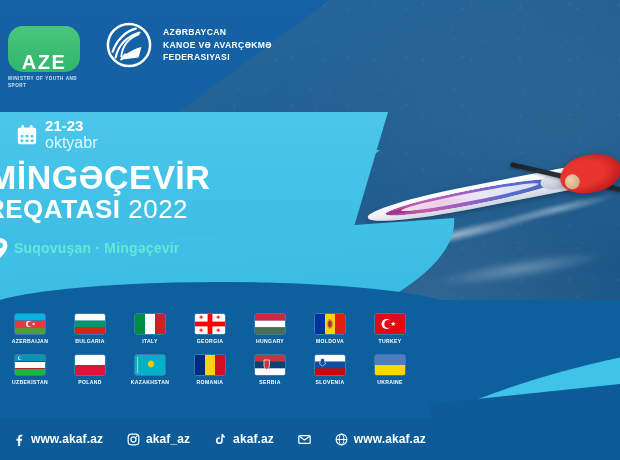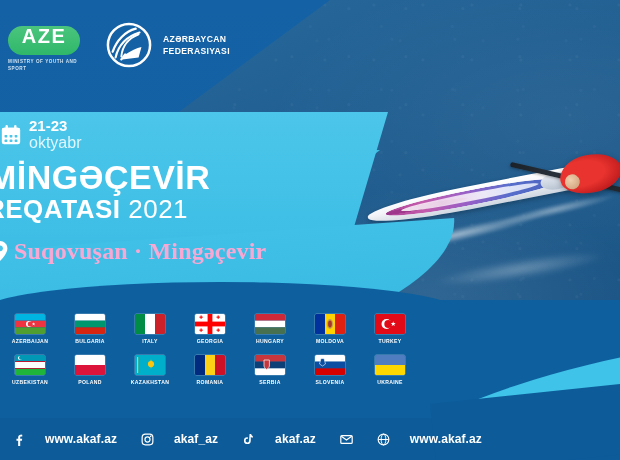--- a/index.html
+++ b/index.html
@@ -141,84 +141,84 @@
   .blue-footer-tail{
     position:absolute;left:430px;top:404px;width:260px;height:70px;
     background:#0d5b99;transform:rotate(-6deg);transform-origin:left top;
   }
 
   
   .header{position:absolute;left:0;top:0;width:620px;height:96px;z-index:6;}
 
   .aze-logo{position:absolute;left:8px;top:26px;width:78px;}
   .aze-pill{
-    width:72px;height:29px;border-radius:15px;
+    width:72px;height:46px;border-radius:15px;
     background:linear-gradient(180deg,#4bc57d,#2fb76a);
-    display:flex;align-items:flex-start;justify-content:center;
+    display:flex;align-items:flex-end;justify-content:center;
   }
   .aze-pill span{
     color:#fff;font-size:20px;font-weight:700;letter-spacing:1.5px;line-height:1;
   }
   .aze-sub{
     margin-top:4px;color:#cfe3f2;font-size:4.6px;font-weight:700;
     letter-spacing:.55px;line-height:1.5;text-transform:uppercase;
   }
 
   .fed-logo{position:absolute;left:106px;top:22px;display:flex;align-items:center;gap:11px;}
   .fed-mark{width:46px;height:46px;flex:0 0 46px;}
   .fed-text{
     color:#ffffff;font-size:8.6px;font-weight:700;line-height:1.45;
     letter-spacing:.35px;text-transform:uppercase;
   }
 
   
   .infoblock{position:absolute;left:0;top:118px;z-index:6;width:400px;}
-  .date-row{display:flex;align-items:center;gap:7px;padding-left:0;}
+  .date-row{display:flex;align-items:center;gap:7px;padding-left:16px;}
   .cal-icon{width:22px;height:22px;flex:0 0 22px;}
   .date-main{color:#ffffff;font-size:15px;font-weight:700;line-height:1.05;}
   .date-sub{color:#eafaff;font-size:16px;font-weight:400;line-height:1.1;opacity:.93;}
 
   .title-main{
     margin-top:9px;margin-left:-12px;
     color:#ffffff;font-size:34px;font-weight:700;letter-spacing:.5px;line-height:1;
     white-space:nowrap;
   }
   .title-sub{
     margin-top:2px;margin-left:-14px;
     color:#ffffff;font-size:26px;font-weight:700;letter-spacing:.5px;line-height:1.05;
     white-space:nowrap;
   }
   .title-sub .yr{font-weight:400;}
   .loc-row{
     margin-top:14px;margin-left:-8px;display:flex;align-items:center;gap:6px;
     white-space:nowrap;
   }
   .pin-icon{width:16px;height:20px;flex:0 0 16px;}
-  .loc-text{color:#f9a8d4;font-size:24px;font-weight:700;letter-spacing:.2px;font-family:Liberation Serif, serif;}
+  .loc-text{color:#5eead4;font-size:14px;font-weight:700;letter-spacing:.2px;}
 
   
   .flags{position:absolute;left:0;top:314px;width:420px;z-index:7;}
   .flag-row{display:flex;}
   .flag-cell{width:60px;display:flex;flex-direction:column;align-items:center;}
   .flag{
     width:30px;height:20px;border-radius:1.5px;overflow:hidden;position:relative;
     box-shadow:0 0 0 .5px rgba(255,255,255,.35);
   }
   .flag-name{
     margin-top:4px;color:#ffffff;font-size:5.1px;font-weight:700;
     letter-spacing:.35px;text-transform:uppercase;white-space:nowrap;
   }
   .flag-row + .flag-row{margin-top:11px;}
 
   
   .footer{
     position:absolute;left:0;top:424px;width:620px;height:30px;z-index:8;
     display:flex;align-items:center;padding-left:12px;gap:24px;
   }
-  .fitem{display:flex;align-items:center;gap:20px;white-space:nowrap;}
+  .fitem{display:flex;align-items:center;gap:6px;white-space:nowrap;}
   .fitem .ficon{width:13px;height:13px;flex:0 0 13px;display:block;}
   .fitem .ftext{color:#ffffff;font-size:12px;font-weight:700;letter-spacing:.1px;}
 </style>
 </head>
 <body>
 
 <div id="poster">
 
   <div class="water"></div>
   <div class="wake"></div>
@@ -258,20 +258,21 @@
       <svg class="fed-mark" viewBox="0 0 48 48">
         <circle cx="24" cy="24" r="22" fill="none" stroke="#ffffff" stroke-width="2.6"></circle>
         <path d="M7 31c4-12 13-21 24-24" fill="none" stroke="#ffffff" stroke-width="2.4" stroke-linecap="round"></path>
         <path d="M10 37c3-13 12-22 25-26" fill="none" stroke="#ffffff" stroke-width="2.2" stroke-linecap="round"></path>
         <path d="M16 36c1-11 8-19 18-23" fill="none" stroke="#ffffff" stroke-width="2" stroke-linecap="round"></path>
         <path d="M20 34c6-4 12-7 17-8l-3 11-17 2z" fill="#ffffff"></path>
         <path d="M20 34l-4 5" stroke="#ffffff" stroke-width="2.4" stroke-linecap="round" fill="none"></path>
       </svg>
       <div class="fed-text">
         <div>Azərbaycan</div>
+        <div>Kanoe və Avarçəkmə</div>
         <div>Federasiyası</div>
       </div>
     </div>
   </div>
 
   <div class="infoblock">
 
     <div class="date-row">
       <svg class="cal-icon" viewBox="0 0 24 24">
         <rect x="2" y="4" width="20" height="18" rx="2.5" fill="#ffffff"></rect>
@@ -289,21 +290,21 @@
       </svg>
       <div>
         <div class="date-main">21-23</div>
         <div class="date-sub">oktyabr</div>
       </div>
     </div>
 
     <div class="title-main">MİNGƏÇEVİR</div>
 
     <div class="title-sub">
-      <span>REQATASI</span><span> </span><span class="yr">2021</span>
+      <span>REQATASI</span><span> </span><span class="yr">2022</span>
     </div>
 
     <div class="loc-row">
       <svg class="pin-icon" viewBox="0 0 16 20">
         <path d="M8 0C3.9 0 .6 3.3.6 7.4.6 12.9 8 20 8 20s7.4-7.1 7.4-12.6C15.4 3.3 12.1 0 8 0z" fill="#ffffff"></path>
         <circle cx="8" cy="7.3" r="2.9" fill="#4cc6ea"></circle>
       </svg>
       <div class="loc-text">Suqovuşan · Mingəçevir</div>
     </div>
   </div>

